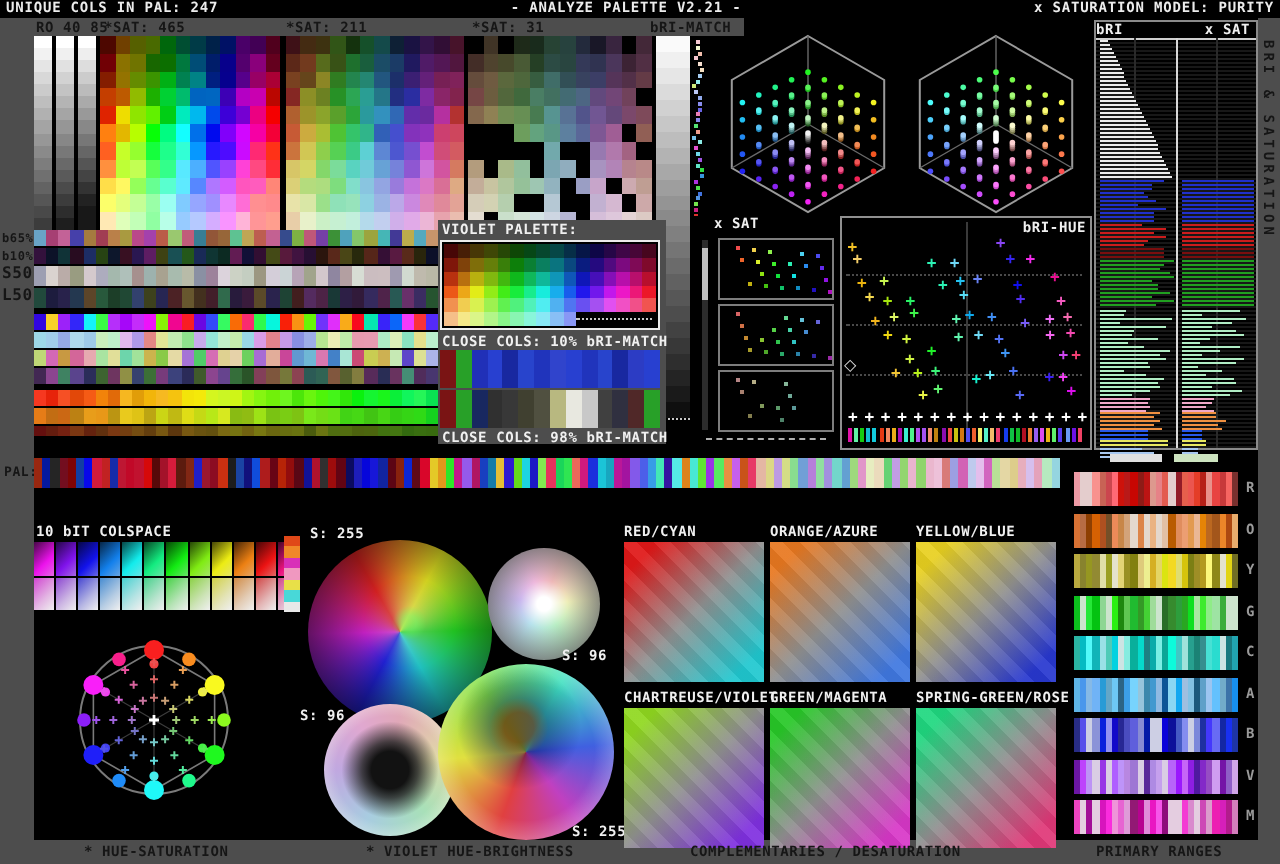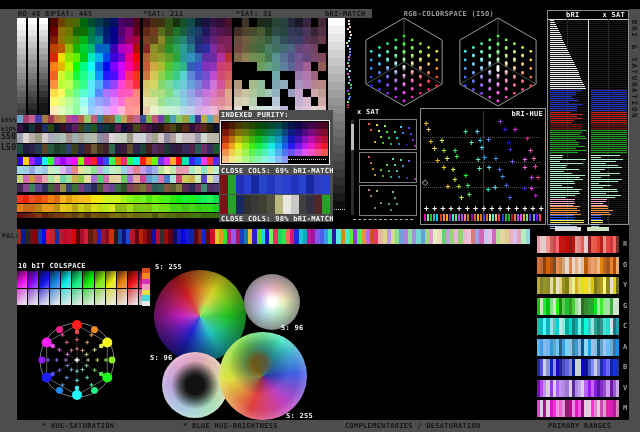--- a/index.html
+++ b/index.html
@@ -55,32 +55,36 @@
   .vtext{writing-mode:vertical-rl;color:#161616;font-size:7px;letter-spacing:2px;white-space:nowrap;}
   .dotted{border-top:1px dotted #c8c8c8;height:0;}
   .dashed{border-top:1px dashed #b0b0b0;height:0;}
   svg{display:block;}
 </style>
 </head>
 <body>
 
 <div id="app">
 
+  <div class="abs topbar">
+    <span>UNIQUE COLS IN PAL: 247</span>
+    <span>- ANALYZE PALETTE V2.21 -</span>
+    <span>x SATURATION MODEL: PURITY</span>
+  </div>
 
   <div class="abs gray" style="left:0;top:9px;width:372px;height:9px"></div>
   <div class="abs gray" style="left:0;top:9px;width:17px;height:423px"></div>
   <div class="abs gray" style="left:629px;top:9px;width:11px;height:423px"></div>
   <div class="abs gray" style="left:0;top:420px;width:640px;height:12px"></div>
 
   <span class="abs dl" style="left:18px;top:10px">RO 40 85</span>
   <span class="abs dl" style="left:52px;top:10px">*SAT: 465</span>
   <span class="abs dl" style="left:143px;top:10px">*SAT: 211</span>
   <span class="abs dl" style="left:236px;top:10px">*SAT: 31</span>
   <span class="abs dl" style="left:325px;top:10px">bRI-MATCH</span>
-  <div class="abs ml" style="left:352px;top:10px;width:194px;text-align:center">RGB-COLORSPACE (ISO)</div>
 
   <div class="abs" id="gray-ramps">
     <div class="ramp">
         <div style="background: rgb(255, 255, 255);"></div>
         <div style="background: rgb(242, 242, 242);"></div>
         <div style="background: rgb(229, 229, 229);"></div>
         <div style="background: rgb(216, 216, 216);"></div>
         <div style="background: rgb(203, 203, 203);"></div>
         <div style="background: rgb(190, 190, 190);"></div>
         <div style="background: rgb(177, 177, 177);"></div>
@@ -1017,21 +1021,21 @@
         <div style="flex: 1 1 0%; background: rgb(57, 110, 16);"></div>
         <div style="flex: 1 1 0%; background: rgb(56, 107, 15);"></div>
       </div>
     </div>
   <span class="abs dl" style="left:1px;top:116px;font-size:6px">b65%</span>
   <span class="abs dl" style="left:1px;top:125px;font-size:6px">b10%</span>
   <span class="abs dl" style="left:1px;top:133px;font-size:8px">S50</span>
   <span class="abs dl" style="left:1px;top:144px;font-size:8px">L50</span>
 
   <div class="abs" id="indexed">
-    <span class="wl" style="position:absolute;left:2px;top:1px">INDEXED PURITY:</span>
+    <span class="wl" style="position:absolute;left:2px;top:1px">VIOLET PALETTE:</span>
     <div id="idx-frame">
       <div id="idx-grid">
           <div style="background: rgb(71, 6, 6);"></div>
           <div style="background: rgb(71, 30, 6);"></div>
           <div style="background: rgb(71, 55, 6);"></div>
           <div style="background: rgb(63, 71, 6);"></div>
           <div style="background: rgb(38, 71, 6);"></div>
           <div style="background: rgb(14, 71, 6);"></div>
           <div style="background: rgb(6, 71, 22);"></div>
           <div style="background: rgb(6, 71, 46);"></div>
@@ -1119,21 +1123,21 @@
           <div style="background: rgb(137, 151, 245);"></div>
           <div style="background: rgb(0, 0, 0);"></div>
           <div style="background: rgb(0, 0, 0);"></div>
           <div style="background: rgb(0, 0, 0);"></div>
           <div style="background: rgb(0, 0, 0);"></div>
           <div style="background: rgb(0, 0, 0);"></div>
           <div style="background: rgb(0, 0, 0);"></div>
         </div>
       <div class="dotted" style="position:absolute;right:3px;bottom:4px;width:38px"></div>
     </div>
-    <span class="wl" style="position:absolute;left:2px;top:57px">CLOSE COLS: 69% bRI-MATCH</span>
+    <span class="wl" style="position:absolute;left:2px;top:57px">CLOSE COLS: 10% bRI-MATCH</span>
     <div class="closerow" id="close10" style="top:65px">
         <div style="background: rgb(122, 20, 20);"></div>
         <div style="background: rgb(40, 160, 40);"></div>
         <div style="background: rgb(32, 48, 184);"></div>
         <div style="background: rgb(40, 64, 208);"></div>
         <div style="background: rgb(24, 40, 160);"></div>
         <div style="background: rgb(40, 68, 204);"></div>
         <div style="background: rgb(32, 52, 188);"></div>
         <div style="background: rgb(48, 68, 204);"></div>
         <div style="background: rgb(40, 64, 208);"></div>
@@ -1596,21 +1600,21 @@
       <div style="position: absolute; left: 102.2px; top: 105px; width: 2px; height: 7px; background: rgb(235, 181, 19);"></div>
       <div style="position: absolute; left: 105.3px; top: 105px; width: 2px; height: 7px; background: rgb(95, 242, 107);"></div>
       <div style="position: absolute; left: 108.4px; top: 105px; width: 2px; height: 7px; background: rgb(89, 60, 239);"></div>
       <div style="position: absolute; left: 111.5px; top: 105px; width: 2px; height: 7px; background: rgb(106, 154, 243);"></div>
       <div style="position: absolute; left: 114.6px; top: 105px; width: 2px; height: 7px; background: rgb(109, 18, 227);"></div>
       <div style="position: absolute; left: 117.7px; top: 105px; width: 2px; height: 7px; background: rgb(240, 66, 101);"></div>
     </div>
 
   <div class="abs" id="hist">
     <div class="hdr">
-      <span class="wl" style="position:absolute;left:18px;top:0">bRI</span>
+      <span class="wl" style="position:absolute;left:0;top:0">bRI</span>
       <span class="wl" style="position:absolute;right:3px;top:0">x SAT</span>
     </div>
     <div style="position:absolute;left:40px;top:8px;width:1px;height:205px;background:#d8d8d8"></div>
     <div style="position:absolute;left:19px;top:8px;width:1px;height:205px;background:#2a2a2a"></div>
     <div style="position:absolute;left:60px;top:8px;width:1px;height:205px;background:#2a2a2a"></div>
   <div class="bar" style="left: 2px; top: 9px; width: 4px; background: rgb(236, 236, 236);"></div>
       <div class="bar" style="left: 2px; top: 11px; width: 4.94286px; background: rgb(236, 236, 236);"></div>
       <div class="bar" style="left: 2px; top: 13px; width: 5.88571px; background: rgb(236, 236, 236);"></div>
       <div class="bar" style="left: 2px; top: 15px; width: 6.82857px; background: rgb(236, 236, 236);"></div>
       <div class="bar" style="left: 2px; top: 17px; width: 7.77143px; background: rgb(236, 236, 236);"></div>
@@ -2018,20 +2022,34 @@
     <span class="wl" style="position:absolute;left:15px;top:1px">S: 255</span>
     <div class="polarcircle cA" style="left:14px;top:8px;width:92px;height:92px"></div>
     <div class="polarcircle cB" style="left:104px;top:12px;width:56px;height:56px"></div>
     <span class="wl" style="position:absolute;left:141px;top:62px">S: 96</span>
     <span class="wl" style="position:absolute;left:10px;top:92px">S: 96</span>
     <div class="polarcircle cC" style="left:22px;top:90px;width:66px;height:66px"></div>
     <div class="polarcircle cD" style="left:79px;top:70px;width:88px;height:88px"></div>
     <span class="wl" style="position:absolute;left:146px;top:150px">S: 255</span>
   </div>
 
+  <div class="abs" id="comp" style="left:312px;top:262px;width:227px;height:160px">
+    <span class="wl" style="position:absolute;left:0;top:0">RED/CYAN</span>
+    <span class="wl" style="position:absolute;left:73px;top:0">ORANGE/AZURE</span>
+    <span class="wl" style="position:absolute;left:146px;top:0">YELLOW/BLUE</span>
+    <div class="compsq" id="sq0" style="left: 0px; top: 9px; background: repeating-linear-gradient(45deg, rgba(255, 255, 255, 0.07) 0px, rgba(255, 255, 255, 0.07) 6px, rgba(0, 0, 0, 0.05) 6px, rgba(0, 0, 0, 0.05) 12px), linear-gradient(135deg, rgb(224, 24, 24) 0%, rgb(224, 24, 24) 12%, rgb(144, 144, 144) 50%, rgb(32, 200, 208) 88%, rgb(32, 200, 208) 100%);"></div>
+    <div class="compsq" id="sq1" style="left: 73px; top: 9px; background: repeating-linear-gradient(45deg, rgba(255, 255, 255, 0.07) 0px, rgba(255, 255, 255, 0.07) 6px, rgba(0, 0, 0, 0.05) 6px, rgba(0, 0, 0, 0.05) 12px), linear-gradient(135deg, rgb(232, 120, 32) 0%, rgb(232, 120, 32) 12%, rgb(144, 144, 144) 50%, rgb(64, 120, 224) 88%, rgb(64, 120, 224) 100%);"></div>
+    <div class="compsq" id="sq2" style="left: 146px; top: 9px; background: repeating-linear-gradient(45deg, rgba(255, 255, 255, 0.07) 0px, rgba(255, 255, 255, 0.07) 6px, rgba(0, 0, 0, 0.05) 6px, rgba(0, 0, 0, 0.05) 12px), linear-gradient(135deg, rgb(232, 208, 32) 0%, rgb(232, 208, 32) 12%, rgb(144, 144, 144) 50%, rgb(40, 56, 208) 88%, rgb(40, 56, 208) 100%);"></div>
+    <span class="wl" style="position:absolute;left:0;top:83px">CHARTREUSE/VIOLET</span>
+    <span class="wl" style="position:absolute;left:73px;top:83px">GREEN/MAGENTA</span>
+    <span class="wl" style="position:absolute;left:146px;top:83px">SPRING-GREEN/ROSE</span>
+    <div class="compsq" id="sq3" style="left: 0px; top: 92px; background: repeating-linear-gradient(45deg, rgba(255, 255, 255, 0.07) 0px, rgba(255, 255, 255, 0.07) 6px, rgba(0, 0, 0, 0.05) 6px, rgba(0, 0, 0, 0.05) 12px), linear-gradient(135deg, rgb(144, 216, 32) 0%, rgb(144, 216, 32) 12%, rgb(144, 144, 144) 50%, rgb(128, 48, 224) 88%, rgb(128, 48, 224) 100%);"></div>
+    <div class="compsq" id="sq4" style="left: 73px; top: 92px; background: repeating-linear-gradient(45deg, rgba(255, 255, 255, 0.07) 0px, rgba(255, 255, 255, 0.07) 6px, rgba(0, 0, 0, 0.05) 6px, rgba(0, 0, 0, 0.05) 12px), linear-gradient(135deg, rgb(40, 200, 40) 0%, rgb(40, 200, 40) 12%, rgb(144, 144, 144) 50%, rgb(216, 56, 200) 88%, rgb(216, 56, 200) 100%);"></div>
+    <div class="compsq" id="sq5" style="left: 146px; top: 92px; background: repeating-linear-gradient(45deg, rgba(255, 255, 255, 0.07) 0px, rgba(255, 255, 255, 0.07) 6px, rgba(0, 0, 0, 0.05) 6px, rgba(0, 0, 0, 0.05) 12px), linear-gradient(135deg, rgb(32, 216, 128) 0%, rgb(32, 216, 128) 12%, rgb(144, 144, 144) 50%, rgb(224, 56, 120) 88%, rgb(224, 56, 120) 100%);"></div>
+  </div>
 
   <div class="abs" id="primary" style="left:535px;top:226px;width:94px;height:196px">
     <div style="position:absolute;left:20px;top:1px;width:26px;height:4px;background:#e0e0e0"></div>
     <div style="position:absolute;left:52px;top:1px;width:22px;height:4px;background:#cde4c0"></div>
   <div class="band" style="left: 2px; top: 10px;">
         <div style="background: rgb(237, 154, 165);"></div>
         <div style="background: rgb(228, 205, 205);"></div>
         <div style="background: rgb(228, 205, 205);"></div>
         <div style="background: rgb(248, 146, 142);"></div>
         <div style="background: rgb(200, 99, 85);"></div>
@@ -2286,17 +2304,17 @@
         <div style="background: rgb(219, 156, 204);"></div>
         <div style="background: rgb(236, 31, 178);"></div>
         <div style="background: rgb(214, 31, 186);"></div>
         <div style="background: rgb(178, 28, 140);"></div>
         <div style="background: rgb(211, 126, 187);"></div>
       </div>
       <div style="position: absolute; left: 88px; top: 178px; color: rgb(154, 154, 154); font-size: 7px; line-height: 8px;">M</div>
     </div>
 
   <span class="abs dl" style="left:42px;top:422px">* HUE-SATURATION</span>
-  <span class="abs dl" style="left:183px;top:422px">* BLUE HUE-BRIGHTNESS</span>
+  <span class="abs dl" style="left:183px;top:422px">* VIOLET HUE-BRIGHTNESS</span>
   <span class="abs dl" style="left:345px;top:422px">COMPLEMENTARIES / DESATURATION</span>
   <span class="abs dl" style="left:548px;top:422px">PRIMARY RANGES</span>
 
 </div>
 
 </body></html>

